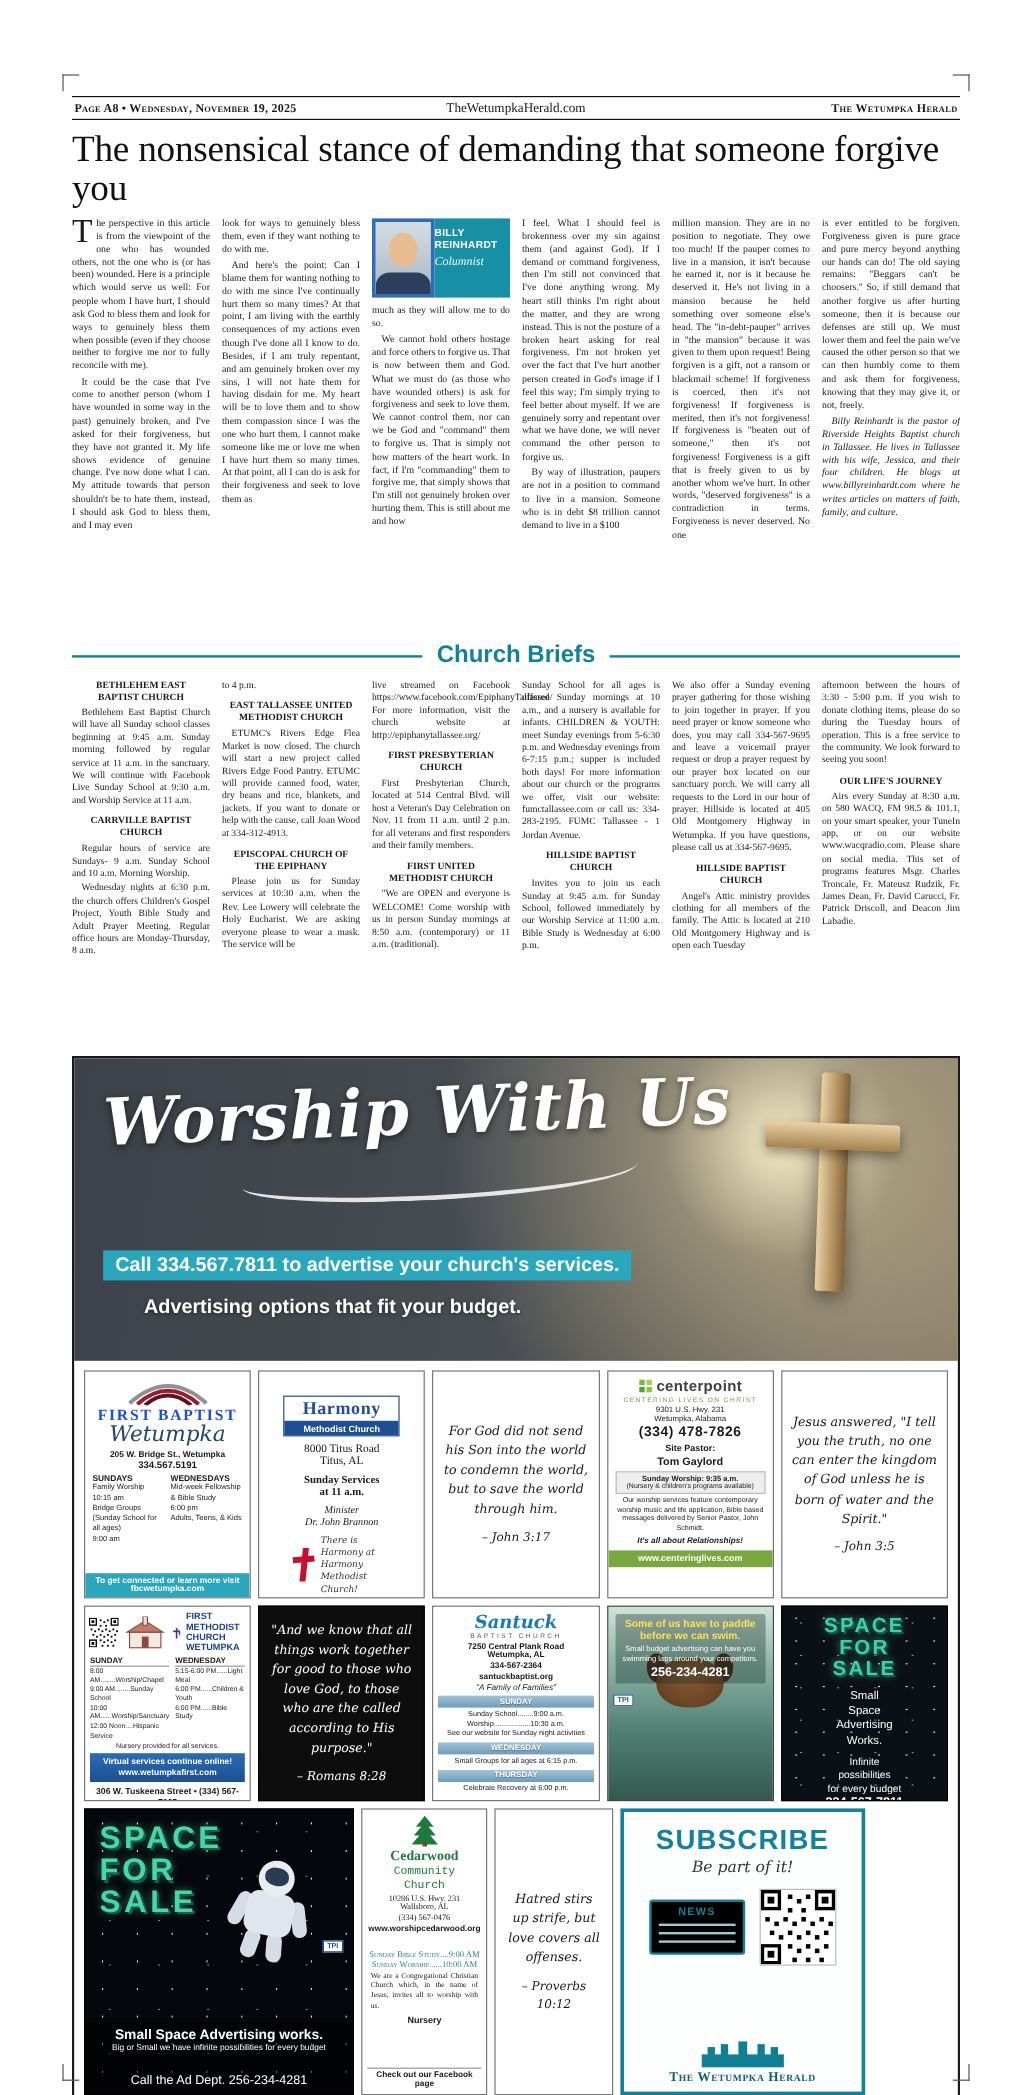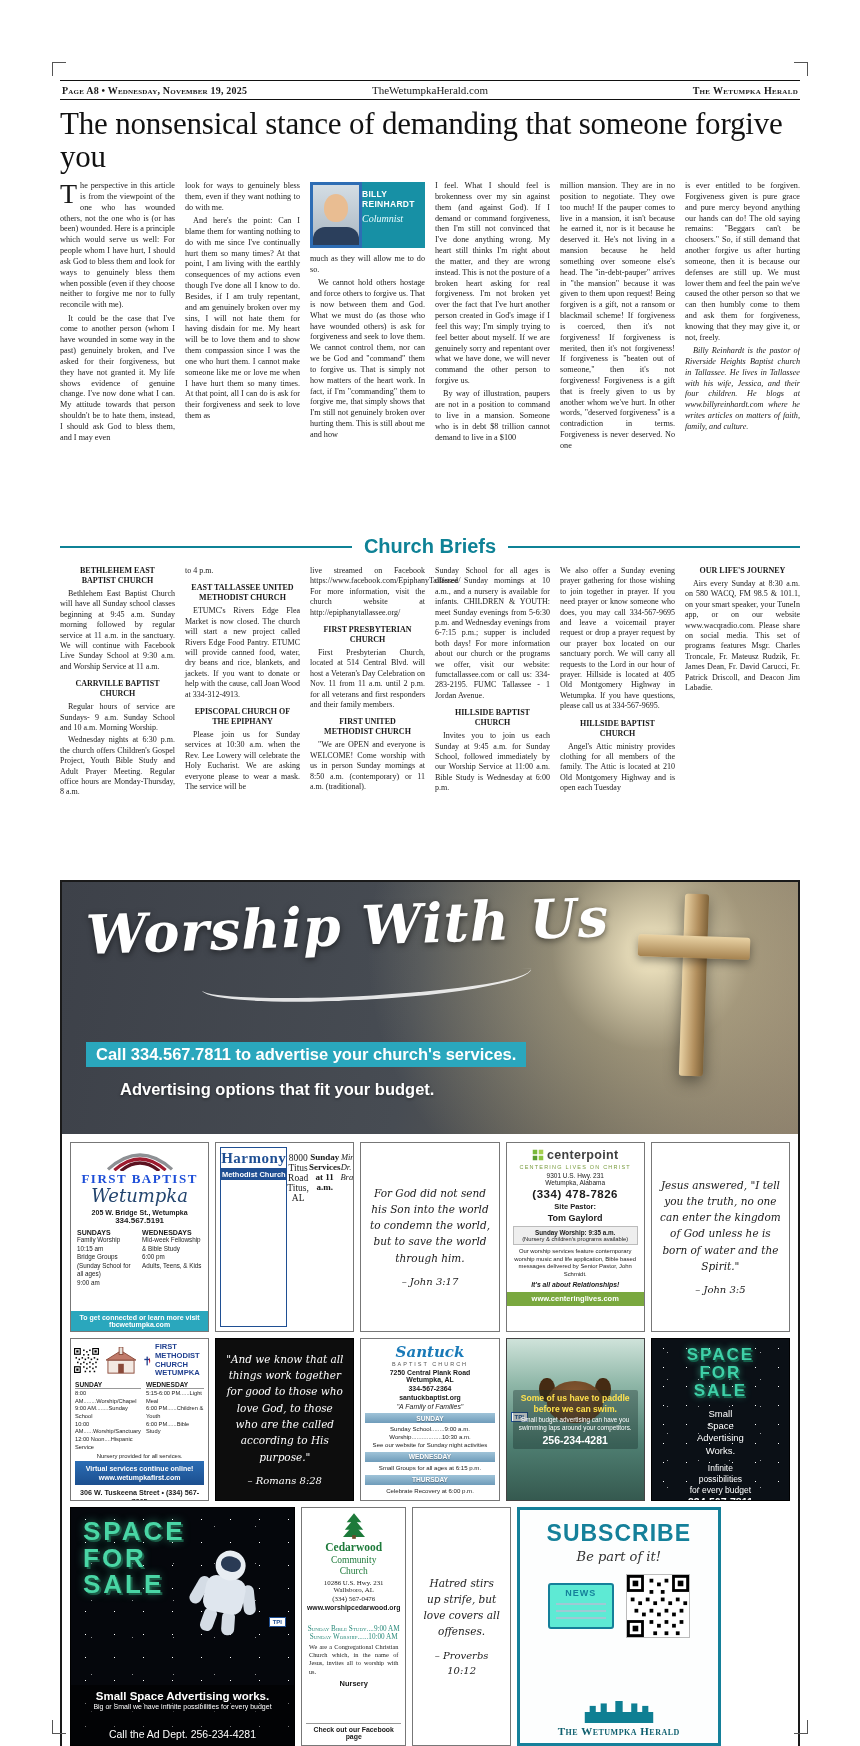--- a/index.html
+++ b/index.html
@@ -80,21 +80,21 @@
 .fbw{text-align:center;padding:4px;display:flex;flex-direction:column}
 .fbw-arcs{width:90px;height:24px;margin:0 auto;display:block}
 .fbw-n1{color:#1d4ed8;font-family:"Liberation Serif",serif;font-weight:bold;font-size:13px;letter-spacing:1.5px}
 .fbw-n2{color:#24456e;font-family:"DejaVu Serif",serif;font-style:italic;font-size:18px;margin-top:-2px}
 .fbw-addr{font-size:7px;font-weight:bold;margin-top:3px}
 .fbw-phone{font-size:8px;font-weight:bold}
 .fbw-cols{display:flex;gap:5px;margin-top:4px;text-align:left;flex:1;padding:0 2px}
 .fbw-c{flex:1}
 .fbw-foot{background:#2aa7bd;color:#fff;font-size:7px;font-weight:bold;padding:3px 2px;margin:2px -4px -4px}
 
-.hm{padding:4px;text-align:center;display:flex;flex-direction:row}
+.hm{padding:20px;text-align:center;display:flex;flex-direction:column}
 .hm-head{border:1.5px solid #1f4f93;padding-top:2px}
 .hm-name{color:#1f4f93;font-family:"Liberation Serif",serif;font-weight:bold;font-size:15px;letter-spacing:.5px}
 .hm-sub{background:#1f4f93;color:#fff;font-size:7.5px;font-weight:bold;padding:1.5px 0;margin-top:1px}
 .hm-addr{font-family:"Liberation Serif",serif;font-size:9.5px;margin-top:6px}
 .hm-svc{font-weight:bold;font-size:9px;margin-top:5px;font-family:"Liberation Serif",serif}
 .hm-min{font-family:"Liberation Serif",serif;font-size:8.5px;margin-top:5px;font-style:italic}
 .hm-bottom{display:flex;align-items:center;gap:5px;margin-top:6px;flex:1}
 .hm-cross{width:18px;height:28px;position:relative;flex:none;margin-left:8px}
 .hm-cross::before{content:"";position:absolute;left:7px;top:0;width:5px;height:28px;background:#c8102e;transform:skewX(-6deg)}
 .hm-cross::after{content:"";position:absolute;left:0;top:7px;width:18px;height:5px;background:#c8102e;transform:rotate(-5deg)}
@@ -133,21 +133,21 @@
 
 .st{padding:4px;text-align:center;display:flex;flex-direction:column;gap:2px}
 .st-name{color:#1a7ab8;font-family:"DejaVu Serif",serif;font-style:italic;font-weight:bold;font-size:15px}
 .st-sub{font-size:5.5px;letter-spacing:2px;color:#555;margin-top:-2px}
 .st-addr,.st-phone,.st-web{font-size:6.9px;font-weight:bold}
 .st-tag{font-style:italic;font-size:6.9px}
 .st-bar{background:linear-gradient(#9fc3d8,#6f9cba);color:#fff;font-weight:bold;font-size:6.6px;padding:1.5px 0;text-shadow:0 1px 1px rgba(0,0,0,.35);margin-top:1px}
 .st-t{font-size:6.1px;line-height:1.3}
 
 .dog{background:linear-gradient(180deg,#cfe3da 0%,#8fb7a8 28%,#4f7f72 65%,#35594f 100%);color:#fff;
-  display:flex;flex-direction:column;justify-content:center;padding:6px;border-color:#444}
+  display:flex;flex-direction:column;justify-content:flex-start;padding:6px;border-color:#444}
 .dog-head{position:absolute;left:50%;top:26%;transform:translateX(-50%);width:56px;height:42px;
   background:radial-gradient(ellipse at 50% 38%,#8a5a33,#5a3a1d);border-radius:50% 50% 46% 46%}
 .dog-ear{position:absolute;top:24%;width:16px;height:24px;background:#462b13;border-radius:50% 50% 40% 60%}
 .dog-ear.l{left:calc(50% - 36px)}.dog-ear.r{left:calc(50% + 20px);border-radius:50% 50% 60% 40%}
 .dog-text{position:relative;text-align:center;background:rgba(20,40,36,.35);padding:3px 2px;border-radius:2px}
 .dog-h{color:#ffe14d;font-weight:bold;font-size:8.6px;line-height:1.2}
 .dog-b{font-size:6.3px;margin-top:2px;line-height:1.25}
 .dog-p{font-weight:bold;font-size:10.5px;margin-top:2px}
 .tpi{position:absolute;background:#fff;color:#1f4f93;font-weight:bold;font-size:6px;padding:1px 3px;border:1px solid #1f4f93}
 .dog .tpi{left:4px;top:45%}
@@ -173,33 +173,33 @@
 .ast-man .leg.l{left:12px;transform:rotate(8deg)}.ast-man .leg.r{left:32px;transform:rotate(-8deg)}
 .ast-cap{margin-top:auto;position:relative;background:rgba(0,0,0,.55);text-align:center;padding:5px 4px}
 .ast-c1{font-weight:bold;font-size:11.5px}
 .ast-c2{font-size:7px;margin-top:1px}
 .ast-c3{font-weight:normal;font-size:10.5px;margin-top:18px}
 .ast .tpi{right:8px;top:46%;left:auto}
 
 .cw{padding:5px 4px;text-align:center;display:flex;flex-direction:column;gap:2px}
 .cw-tree{width:22px;height:26px;margin:0 auto;display:block}
 .cw-n1{color:#1d7a3a;font-family:"Liberation Serif",serif;font-weight:bold;font-size:11.5px;line-height:1.05}
-.cw-n2{color:#1d7a3a;font-family:Liberation Serif, serif;font-size:9.5px;line-height:1.15}
+.cw-n2{color:#1d7a3a;font-family:Liberation Mono, monospace;font-size:9.5px;line-height:1.15}
 .cw-addr,.cw-phone{font-size:6.9px;font-family:"Liberation Serif",serif}
 .cw-web{font-size:6.9px;font-weight:bold}
 .cw-sched{color:#2a8a7a;font-variant:small-caps;font-size:7.2px;margin-top:12px;font-family:"Liberation Serif",serif}
 .cw-body{font-size:6.3px;text-align:justify;padding:0 3px;font-family:"Liberation Serif",serif;line-height:1.3}
 .cw-nursery{font-weight:bold;font-size:7.5px;margin-top:1px}
 .cw-fb{font-weight:bold;font-size:6.9px;border-top:1px solid #999;padding-top:2px;margin-top:auto}
 
 .sub{border:3px solid #15809a;padding:10px 8px 6px;display:flex;flex-direction:column;align-items:center;background:#fdfefe}
 .sub-title{color:#15809a;font-weight:bold;font-size:23px;letter-spacing:1px}
 .sub-sub{font-family:"DejaVu Serif",serif;font-style:italic;font-size:13px;color:#333;margin-top:2px}
 .sub-mid{display:flex;align-items:center;gap:12px;margin:10px 0 6px}
-.sub-news{width:66px;height:46px;position:relative;background:#5eead4;border:2px solid #15809a;border-radius:3px}
+.sub-news{width:80px;height:46px;position:relative;background:#000000;border:2px solid #15809a;border-radius:3px}
 .sub-news .nt{position:absolute;top:3px;left:0;right:0;text-align:center;font-weight:bold;color:#15809a;font-size:9px;letter-spacing:1px}
 .sub-news .nl{position:absolute;left:6px;right:6px;height:2px;background:#9fc9d4}
 .sub-qr{width:64px;height:64px;border:1px solid #bbb}
 .sub-brand{margin-top:auto;text-align:center}
 .sub-brand svg{width:74px;height:22px;display:block;margin:0 auto 2px}
 .sub-brandname{font-family:"Liberation Serif",serif;font-weight:bold;font-size:11px;letter-spacing:.5px;color:#0e5f6e;font-variant:small-caps}
 .spacer{border:none}
 .hidden-defs{position:absolute;width:0;height:0;overflow:hidden}
 </style>
 </head>
@@ -349,20 +349,21 @@
         <p class="cont">Sunday School for all ages is offered Sunday mornings at 10 a.m., and a nursery is available for infants. CHILDREN &amp; YOUTH: meet Sunday evenings from 5-6:30 p.m. and Wednesday evenings from 6-7:15 p.m.; supper is included both days! For more information about our church or the programs we offer, visit our website: fumctallassee.com or call us: 334-283-2195. FUMC Tallassee - 1 Jordan Avenue.</p>
         <h4>HILLSIDE BAPTIST CHURCH</h4>
         <p>Invites you to join us each Sunday at 9:45 a.m. for Sunday School, followed immediately by our Worship Service at 11:00 a.m. Bible Study is Wednesday at 6:00 p.m.</p>
       </div>
     <div class="bcol">
         <p class="cont">We also offer a Sunday evening prayer gathering for those wishing to join together in prayer. If you need prayer or know someone who does, you may call 334-567-9695 and leave a voicemail prayer request or drop a prayer request by our prayer box located on our sanctuary porch. We will carry all requests to the Lord in our hour of prayer. Hillside is located at 405 Old Montgomery Highway in Wetumpka. If you have questions, please call us at 334-567-9695.</p>
         <h4>HILLSIDE BAPTIST CHURCH</h4>
         <p>Angel's Attic ministry provides clothing for all members of the family. The Attic is located at 210 Old Montgomery Highway and is open each Tuesday</p>
       </div>
     <div class="bcol">
+        <p class="cont">afternoon between the hours of 3:30 - 5:00 p.m. If you wish to donate clothing items, please do so during the Tuesday hours of operation. This is a free service to the community. We look forward to seeing you soon!</p>
         <h4>OUR LIFE'S JOURNEY</h4>
         <p>Airs every Sunday at 8:30 a.m. on 580 WACQ, FM 98.5 &amp; 101.1, on your smart speaker, your TuneIn app, or on our website www.wacqradio.com.  Please share on social media. This set of programs features Msgr. Charles Troncale, Fr. Mateusz Rudzik, Fr. James Dean, Fr. David Carucci, Fr. Patrick Driscoll, and Deacon Jim Labadie.</p>
       </div>
   </div>
 
   <section class="adbox">
     <div class="banner">
       <div class="glow"></div>
       <div class="cross-v"></div>
       <div class="cross-h"></div>

